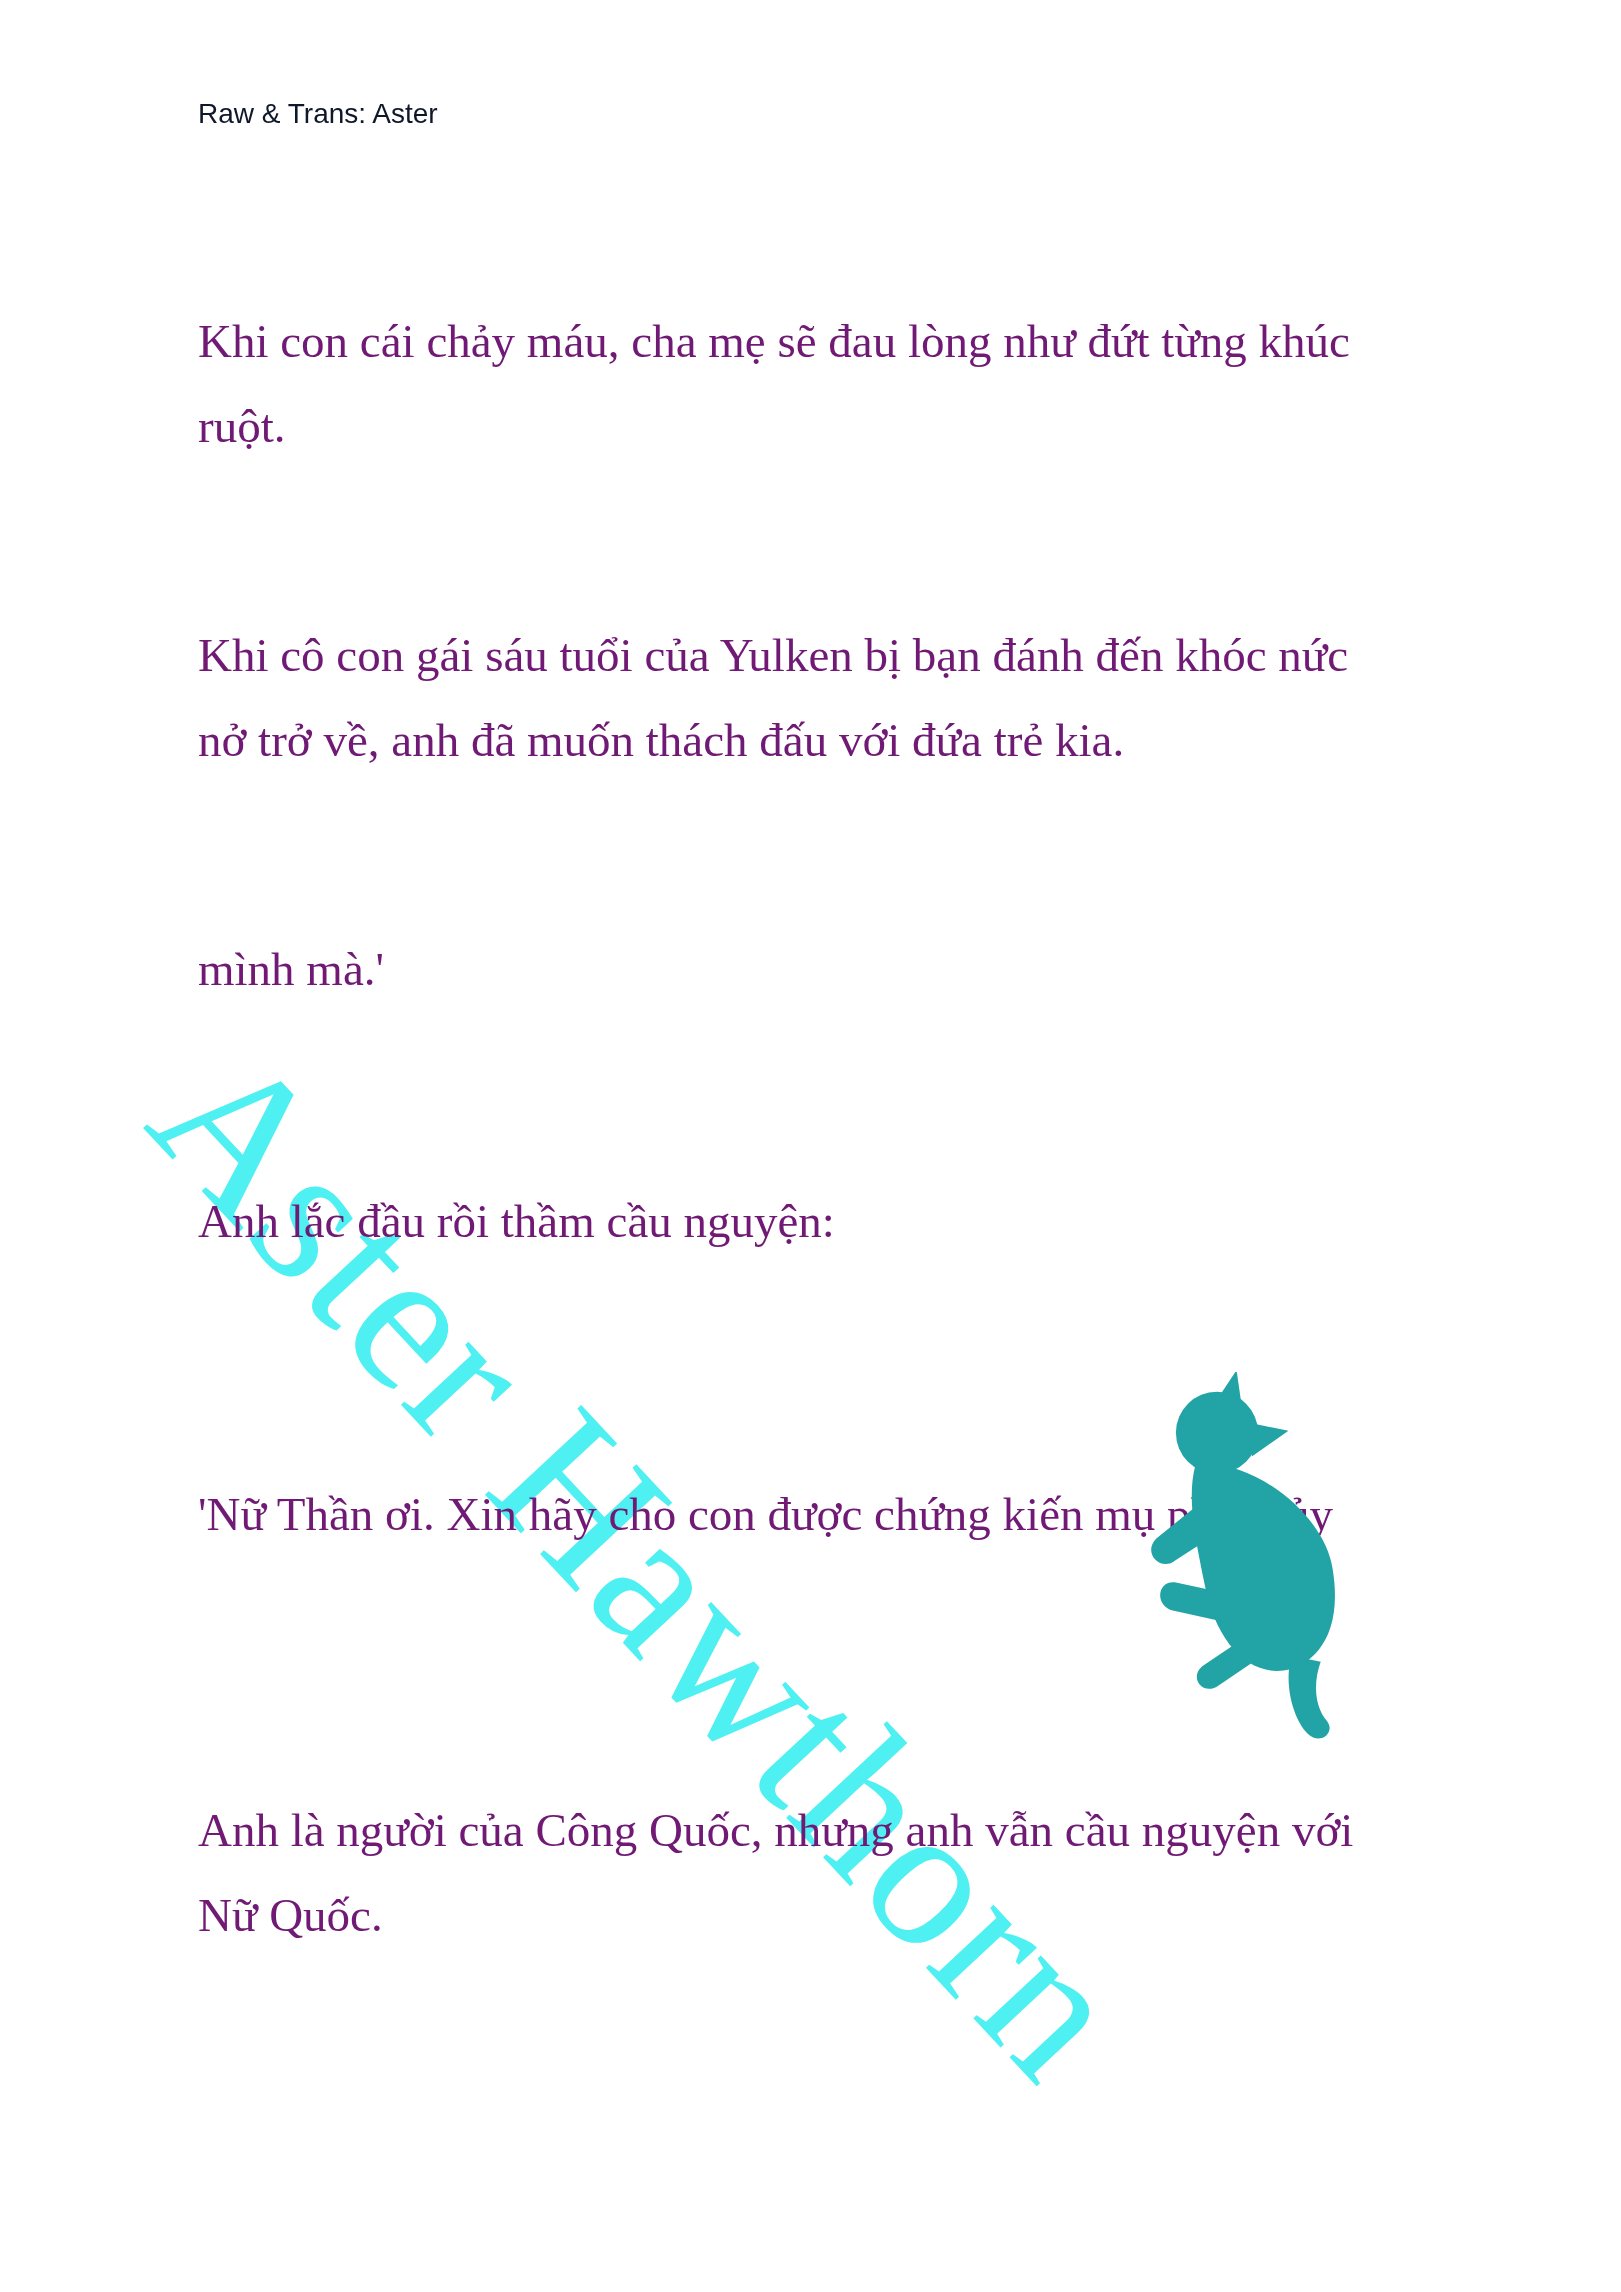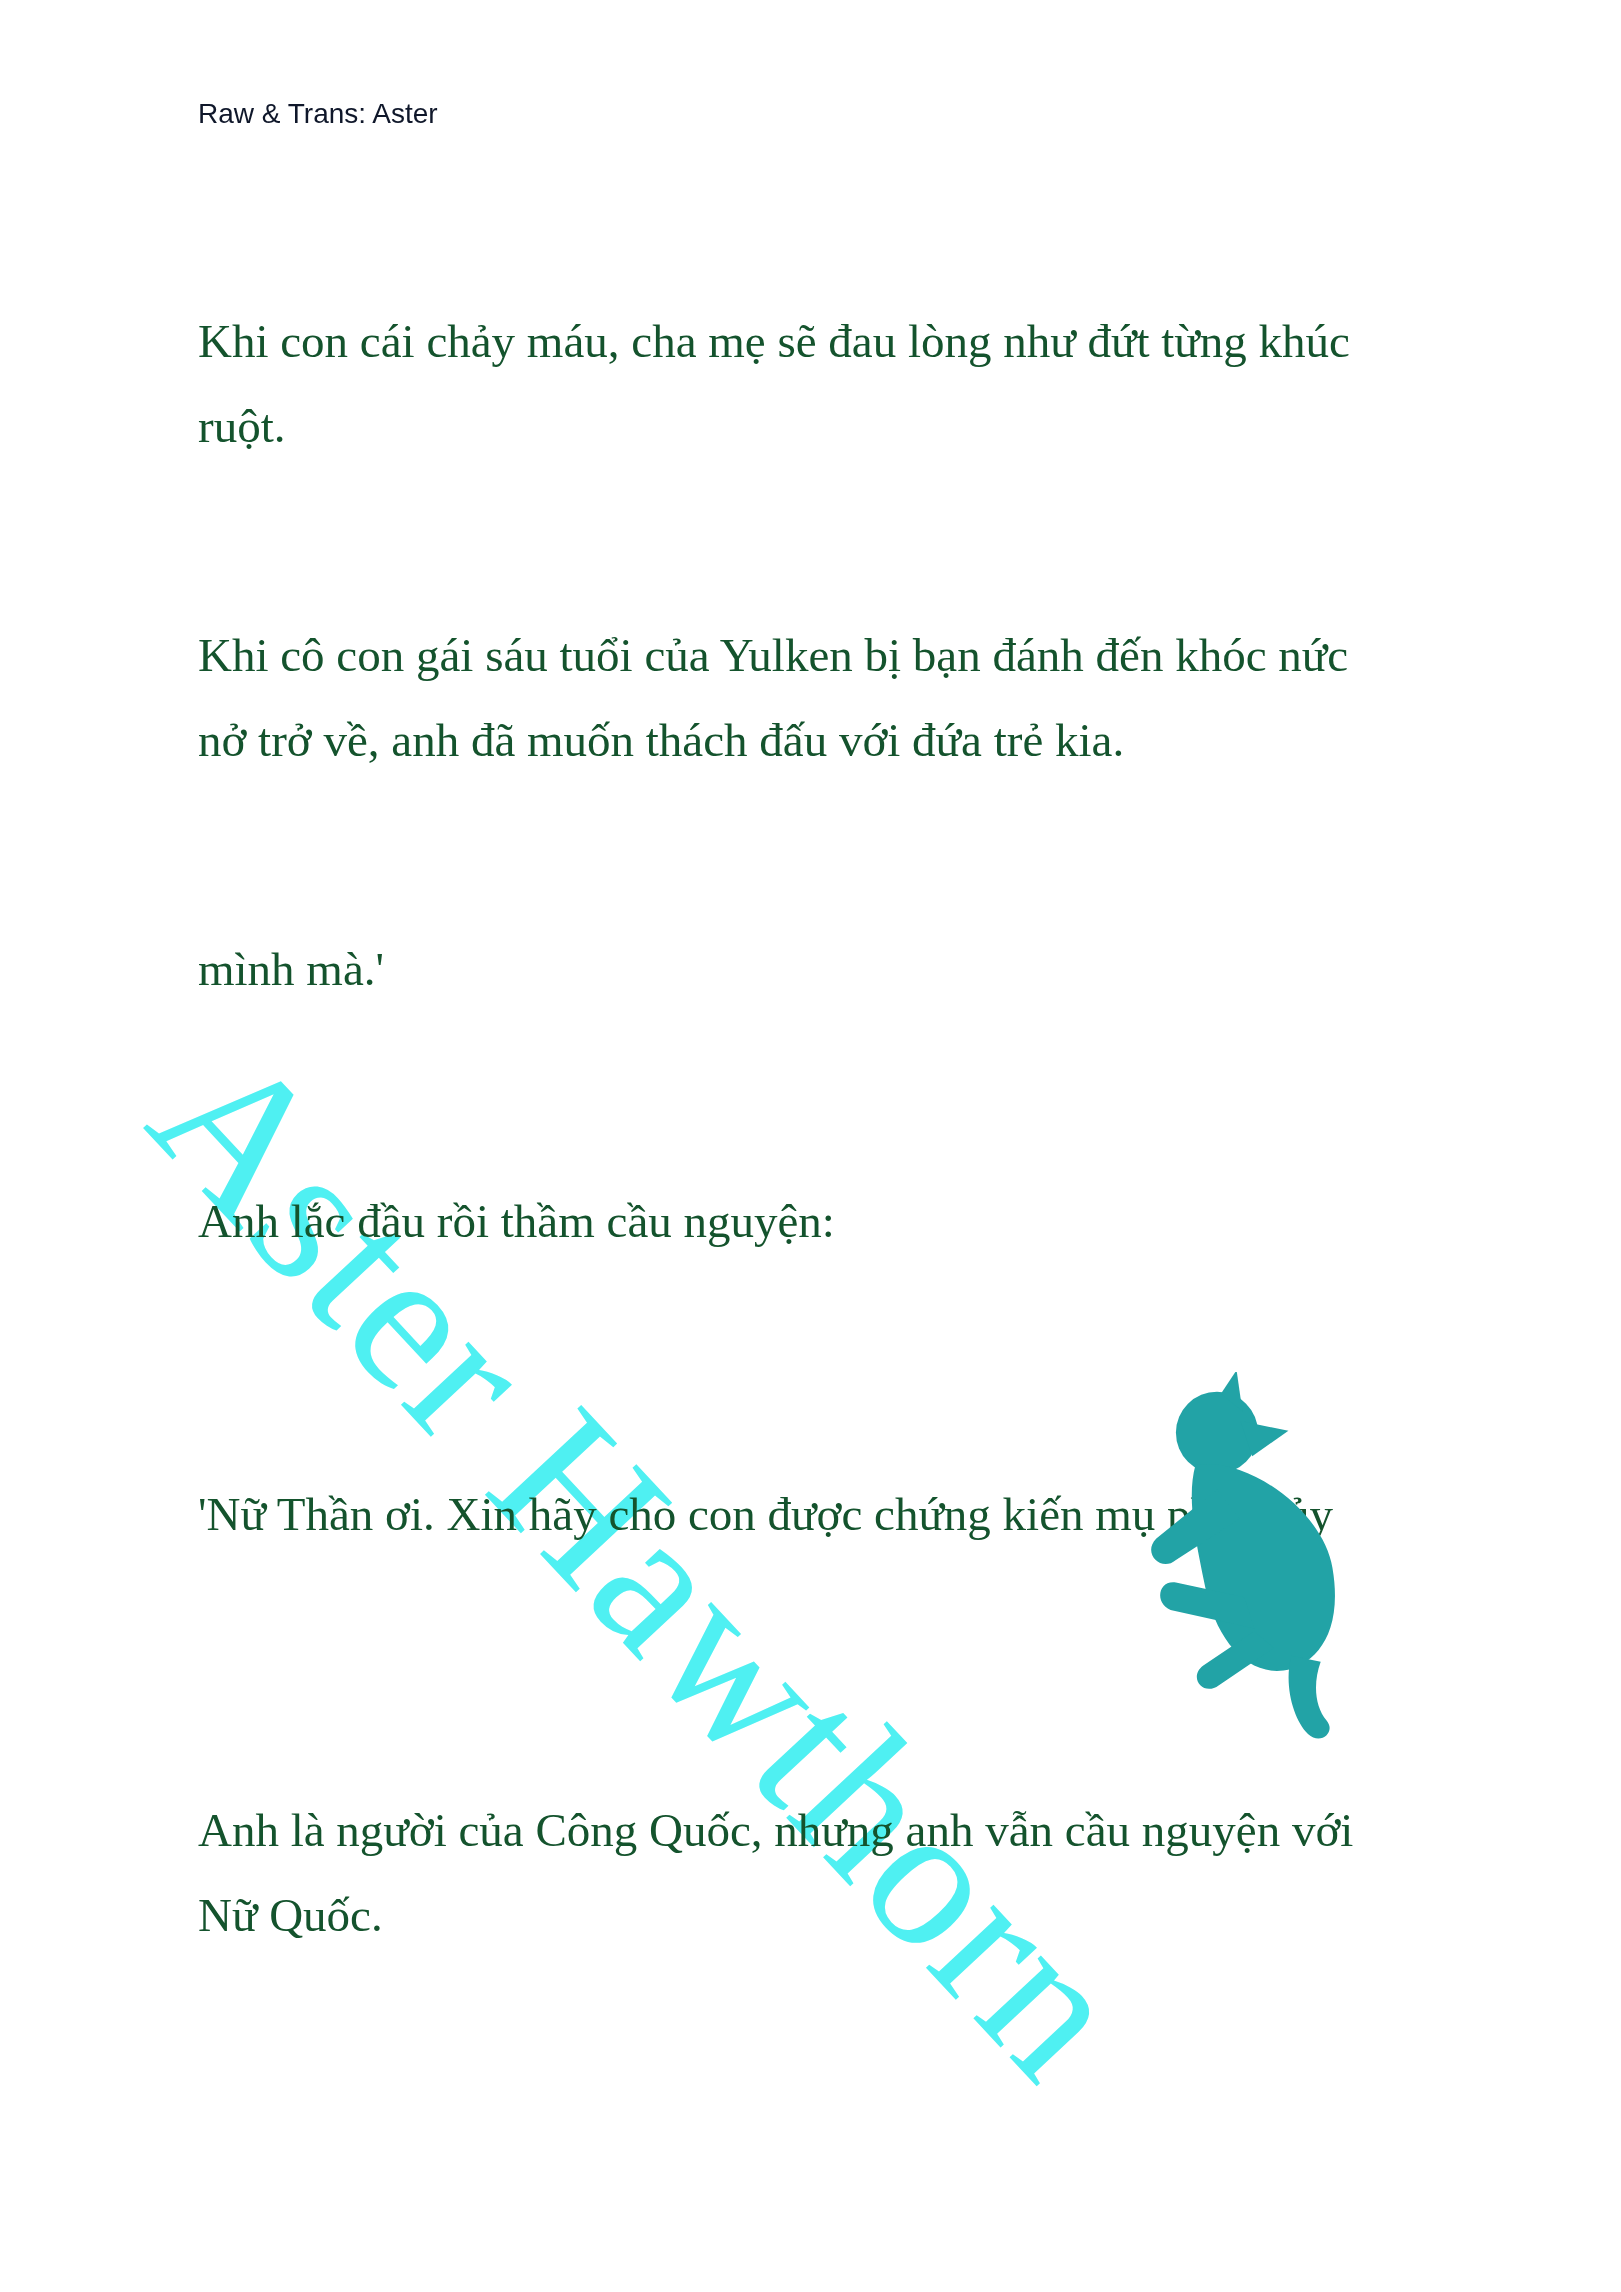--- a/index.html
+++ b/index.html
@@ -1,18 +1,18 @@
 <!DOCTYPE html>
 <html><head>
 <meta charset="utf-8">
 <style>
   html, body { margin:0; padding:0; }
   body { width:1621px; height:2293px; background:#ffffff; position:relative; overflow:hidden; }
   .header { position:absolute; left:198px; top:98px; font-family:"Liberation Sans", sans-serif; font-size:28px; color:#0f172a; }
-  .para { position:absolute; left:198px; width:1274px; font-family:"Liberation Serif", serif; font-size:47px; line-height:85px; color:#14532d; z-index:2; }
+  .para { position:absolute; left:198px; width:1274px; font-family:"Liberation Serif", serif; font-size:47px; line-height:85px; color:#701a75; z-index:2; }
   .watermark { position:absolute; left:191px; top:965px; font-family:"Liberation Serif", serif; font-size:201px; color:#4ff0f2; white-space:nowrap; transform-origin:left center; transform:rotate(47deg); z-index:1; letter-spacing:2px; }
   .cat { position:absolute; left:1127px; top:1372px; width:225px; height:372px; z-index:3; }
 </style>
 </head>
 <body>
 
 <div class="header">Raw &amp; Trans: Aster</div>
 
 <div class="watermark">Aster Hawthorn</div>
 

